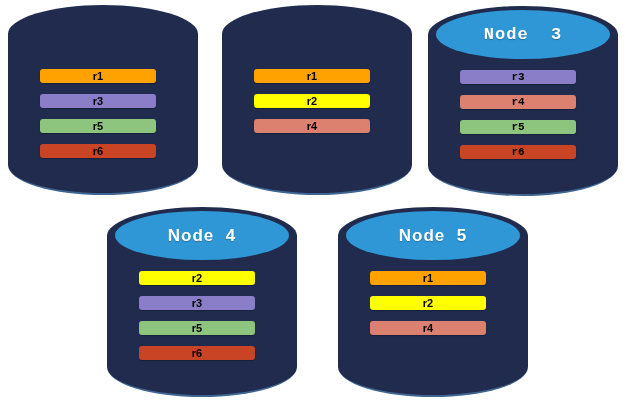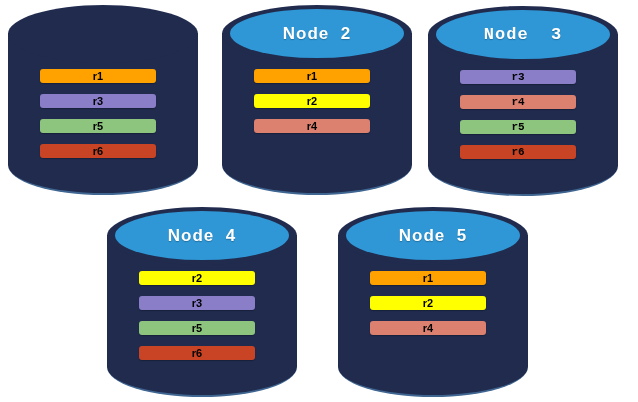--- a/index.html
+++ b/index.html
@@ -79,23 +79,20 @@
           <span style="color: rgb(0, 0, 0);">r5</span>
         </div>
         <div class="bar" style="background: rgb(200, 68, 37);">
           <span style="color: rgb(0, 0, 0);">r6</span>
         </div>
       </div>
     </div>
     <div class="node" style="left: 222px; top: 5px;">
       <div class="body" style="background: rgb(32, 43, 78);"></div>
       <div class="cap-outer" style="background: rgb(32, 43, 78);"></div>
-      <div class="cap" style="background: rgb(47, 151, 214);">
-        <span class="title" style="color: rgb(255, 255, 255);">Node  2</span>
-      </div>
       <div class="bars">
         <div class="bar" style="background: rgb(255, 162, 0);">
           <span style="color: rgb(0, 0, 0);">r1</span>
         </div>
         <div class="bar" style="background: rgb(255, 255, 0);">
           <span style="color: rgb(0, 0, 0);">r2</span>
         </div>
         <div class="bar" style="background: rgb(220, 128, 112);">
           <span style="color: rgb(0, 0, 0);">r4</span>
         </div>

